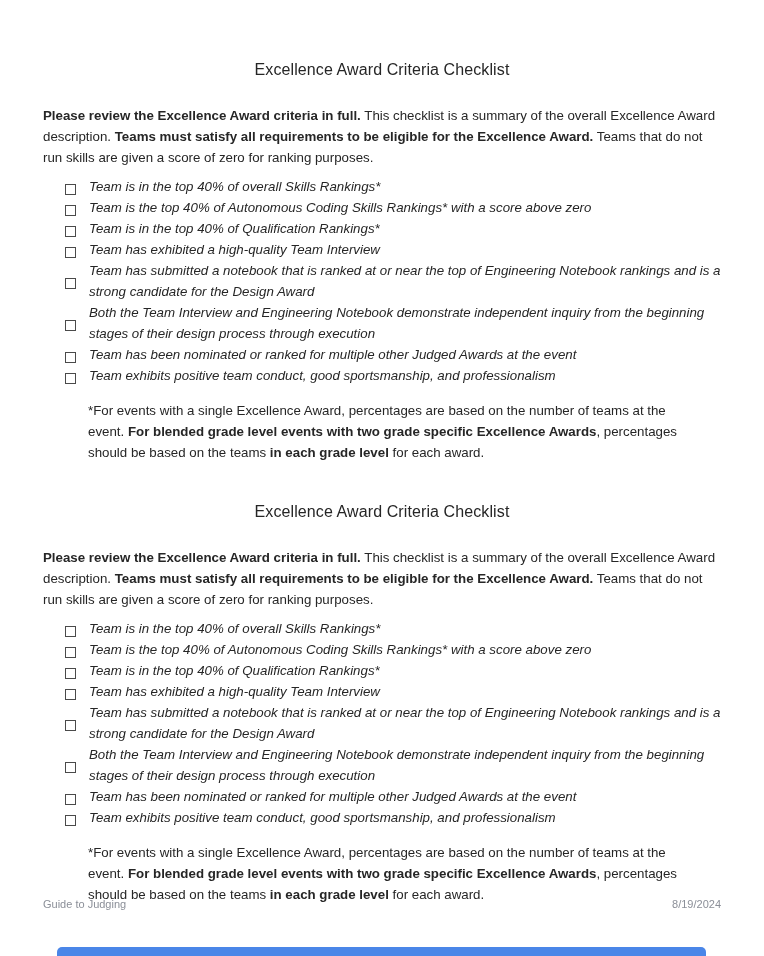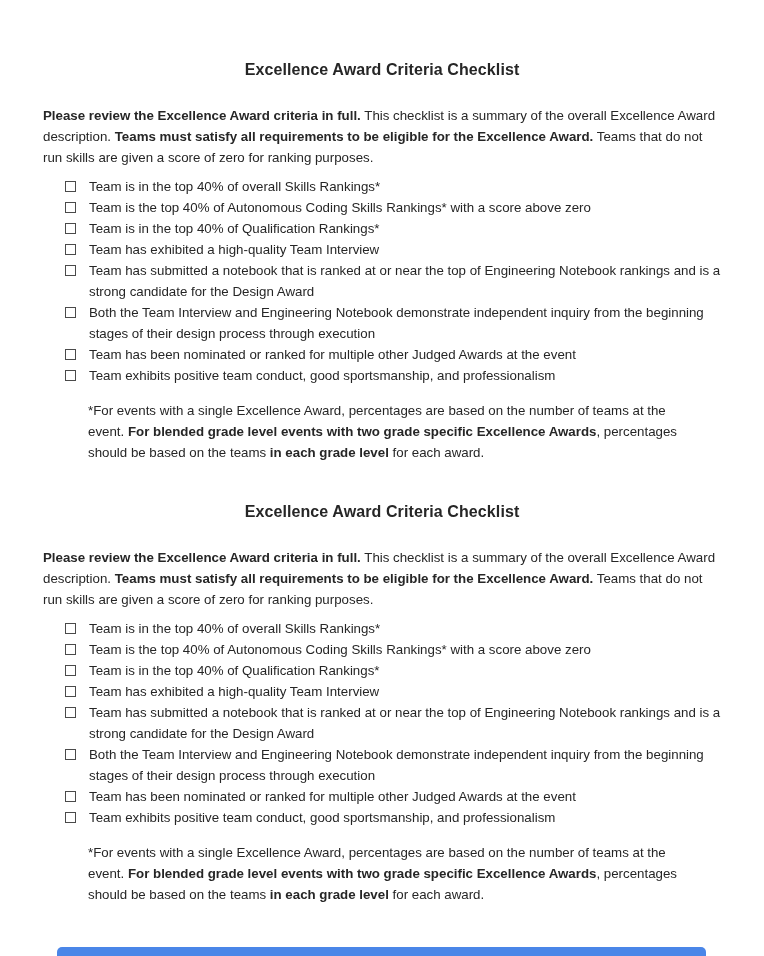--- a/index.html
+++ b/index.html
@@ -16,40 +16,41 @@
   .page {
     position: absolute;
     inset: 0;
     padding: 60px 43px 0 43px;
     box-sizing: border-box;
   }
   section.block { margin: 0 0 39px 0; }
   h1.section-title {
     font-size: 16px;
     line-height: 19px;
-    font-weight: bold;
+    font-weight: normal;
     text-align: center;
     margin: 0 0 26px 0;
     letter-spacing: 0.1px;
   }
   p.intro {
     font-size: 13.3px;
     line-height: 21px;
     margin: 0 0 8px 0;
   }
   ul.checklist {
     list-style: none;
     margin: 0 0 14px 0;
     padding: 0 0 0 22px;
     font-size: 13.3px;
     line-height: 21px;
   }
   ul.checklist li {
     display: flex;
-    align-items: flex-start;
+    align-items: center;
+    font-style: italic;
   }
   .cb {
     flex: 0 0 auto;
     width: 9px;
     height: 9px;
     border: 1px solid #4a4a4a;
     margin: 5px 13px 0 0;
     background: #fff;
   }
   p.footnote {
@@ -156,15 +157,19 @@
           <span>Team has been nominated or ranked for multiple other Judged Awards at the event</span>
         </li>
       <li>
           <span class="cb" style="border-color: rgb(74, 74, 74);"></span>
           <span>Team exhibits positive team conduct, good sportsmanship, and professionalism</span>
         </li>
     </ul>
     <p class="footnote"><span>*For events with a single Excellence Award, percentages are based on the number of teams at the event. </span><b>For blended grade level events with two grade specific Excellence Awards</b><span>, percentages should be based on the teams </span><b>in each grade level</b><span> for each award.</span></p>
   </section>
 
+  <div class="footer" style="color: rgb(139, 143, 152);">
+    <span>Guide to Judging</span>
+    <span>8/19/2024</span>
+  </div>
 
   <div class="bottom-bar" style="background: rgb(74, 134, 232);"></div>
 </div>
 
 </body></html>

